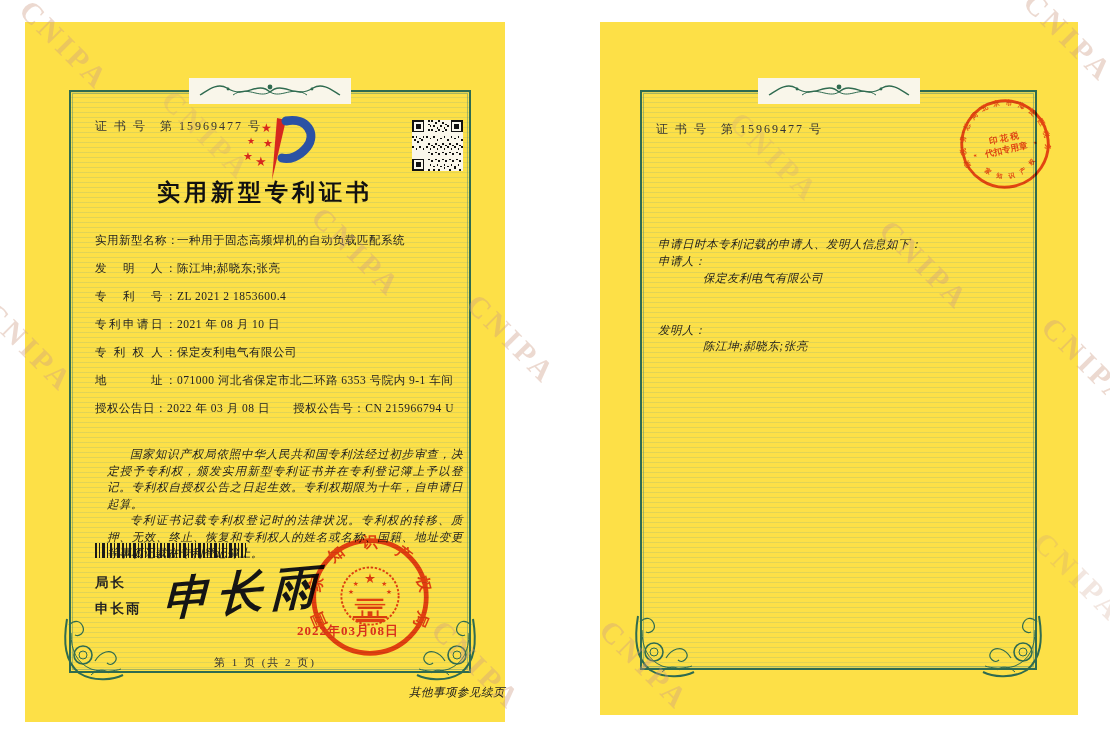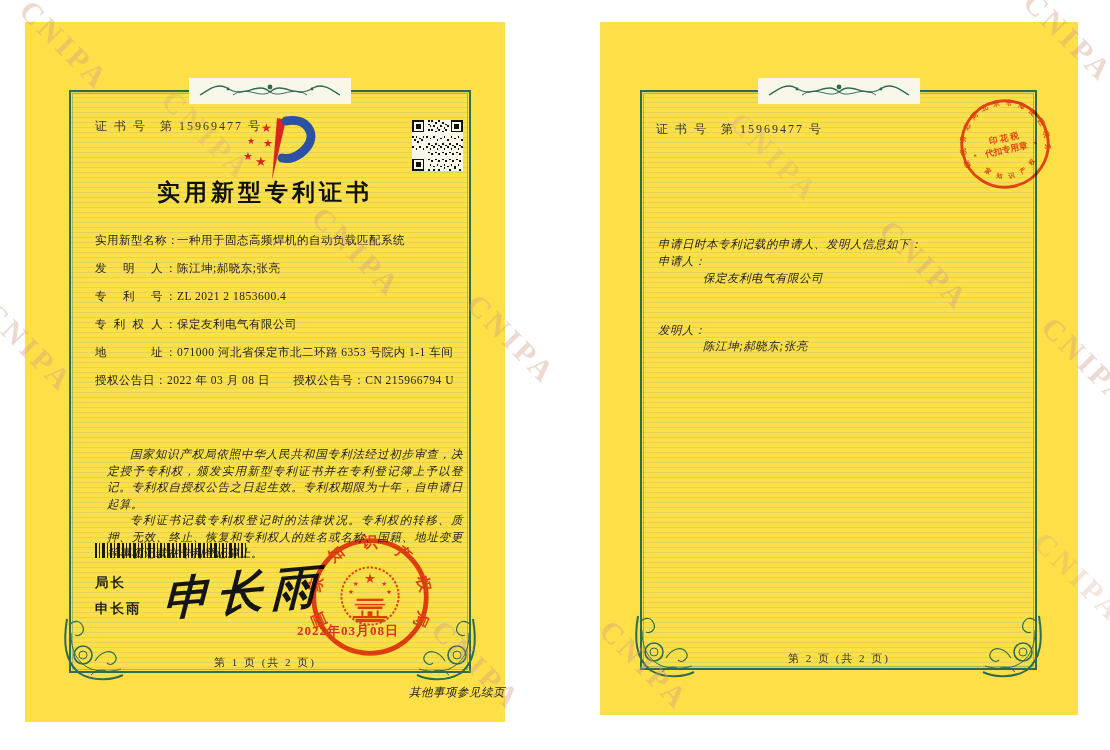--- a/index.html
+++ b/index.html
@@ -131,22 +131,23 @@
       <path d="M9,0h1v1h-1z M11,0h1v1h-1z M13,1h1v1h-1z M15,0h1v1h-1z M17,1h1v1h-1z M19,2h1v1h-1z M9,2h1v1h-1z M10,3h1v1h-1z M12,3h1v1h-1z M14,4h1v1h-1z M16,3h1v1h-1z M18,4h1v1h-1z M20,3h1v1h-1z M9,5h1v1h-1z M11,5h1v1h-1z M13,6h1v1h-1z M15,5h1v1h-1z M17,6h1v1h-1z M19,5h1v1h-1z M0,9h1v1h-1z M2,9h1v1h-1z M4,10h1v1h-1z M6,9h1v1h-1z M1,11h1v1h-1z M3,12h1v1h-1z M5,11h1v1h-1z M8,9h1v1h-1z M10,10h1v1h-1z M12,9h1v1h-1z M14,11h1v1h-1z M16,10h1v1h-1z M18,9h1v1h-1z M20,11h1v1h-1z M22,9h1v1h-1z M24,10h1v1h-1z M26,9h1v1h-1z M28,11h1v1h-1z M9,13h1v1h-1z M11,14h1v1h-1z M13,13h1v1h-1z M15,14h1v1h-1z M17,13h1v1h-1z M19,14h1v1h-1z M21,13h1v1h-1z M23,14h1v1h-1z M25,13h1v1h-1z M27,14h1v1h-1z M0,15h1v1h-1z M2,16h1v1h-1z M4,15h1v1h-1z M6,16h1v1h-1z M8,15h1v1h-1z M10,16h1v1h-1z M12,15h1v1h-1z M14,16h1v1h-1z M16,15h1v1h-1z M18,16h1v1h-1z M20,15h1v1h-1z M22,16h1v1h-1z M24,15h1v1h-1z M26,16h1v1h-1z M28,15h1v1h-1z M9,18h1v1h-1z M11,19h1v1h-1z M13,18h1v1h-1z M15,19h1v1h-1z M17,18h1v1h-1z M19,19h1v1h-1z M21,18h1v1h-1z M23,19h1v1h-1z M25,18h1v1h-1z M27,19h1v1h-1z M9,22h1v1h-1z M11,23h1v1h-1z M13,22h1v1h-1z M15,23h1v1h-1z M17,22h1v1h-1z M19,23h1v1h-1z M21,22h1v1h-1z M23,23h1v1h-1z M25,22h1v1h-1z M27,23h1v1h-1z M10,25h1v1h-1z M12,26h1v1h-1z M14,25h1v1h-1z M16,26h1v1h-1z M18,25h1v1h-1z M20,26h1v1h-1z M22,25h1v1h-1z M24,26h1v1h-1z M26,25h1v1h-1z M9,28h1v1h-1z M12,28h1v1h-1z M15,28h1v1h-1z M18,27h1v1h-1z M21,28h1v1h-1z M24,27h1v1h-1z M27,28h1v1h-1z"></path>
     </g>
   </svg>
 
   <div class="abs title" style="top:155px;">实用新型专利证书</div>
 
   <div class="abs fields" style="top:204px;">
     <div class="frow"><span class="flabel">实用新型名称：</span><span>一种用于固态高频焊机的自动负载匹配系统</span></div>
     <div class="frow"><span class="flabel">发　明　人：</span><span>陈江坤;郝晓东;张亮</span></div>
     <div class="frow"><span class="flabel">专　利　号：</span><span>ZL 2021 2 1853600.4</span></div>
+    <div class="frow"><span class="flabel">专利申请日：</span><span>2021 年 08 月 10 日</span></div>
     <div class="frow"><span class="flabel">专 利 权 人：</span><span>保定友利电气有限公司</span></div>
-    <div class="frow"><span class="flabel">地　　　址：</span><span>071000 河北省保定市北二环路 6353 号院内 1-1 车间</span></div>
+    <div class="frow"><span class="flabel">地　　　址：</span><span>071000 河北省保定市北二环路 6353 号院内 9-1 车间</span></div>
     <div class="frow">
       <span>授权公告日：</span><span>2022 年 03 月 08 日</span>
       <span class="gpair2">授权公告号：</span><span>CN 215966794 U</span>
     </div>
   </div>
 
   <div class="abs paras kai" style="top:424px;margin-left:12px;">
     <p>国家知识产权局依照中华人民共和国专利法经过初步审查，决定授予专利权，颁发实用新型专利证书并在专利登记簿上予以登记。专利权自授权公告之日起生效。专利权期限为十年，自申请日起算。</p>
     <p>专利证书记载专利权登记时的法律状况。专利权的转移、质押、无效、终止、恢复和专利权人的姓名或名称、国籍、地址变更等事项记载在专利登记簿上。</p>
   </div>
@@ -298,21 +299,20 @@
     </g>
   </svg>
 
 
   <div class="abs kai p2text" style="left:58px;top:215px;">申请日时本专利记载的申请人、发明人信息如下：</div>
   <div class="abs kai p2text" style="left:58px;top:232px;">申请人：</div>
   <div class="abs kai p2text" style="left:103px;top:249px;">保定友利电气有限公司</div>
   <div class="abs kai p2text" style="left:58px;top:301px;">发明人：</div>
   <div class="abs kai p2text" style="left:103px;top:317px;">陈江坤;郝晓东;张亮</div>
 
-  <div class="abs pagefoot" style="top:629px;">第 2 页 (共 2 页)</div>
 </div>
 
 <span class="wm" style="left:8px;top:28px;">CNIPA</span>
 <span class="wm faint" style="left:150px;top:118px;">CNIPA</span>
 <span class="wm" style="left:300px;top:235px;">CNIPA</span>
 <span class="wm" style="left:-28px;top:330px;">CNIPA</span>
 <span class="wm" style="left:455px;top:322px;">CNIPA</span>
 <span class="wm" style="left:420px;top:648px;">CNIPA</span>
 <span class="wm faint" style="left:718px;top:140px;">CNIPA</span>
 <span class="wm" style="left:868px;top:248px;">CNIPA</span>

